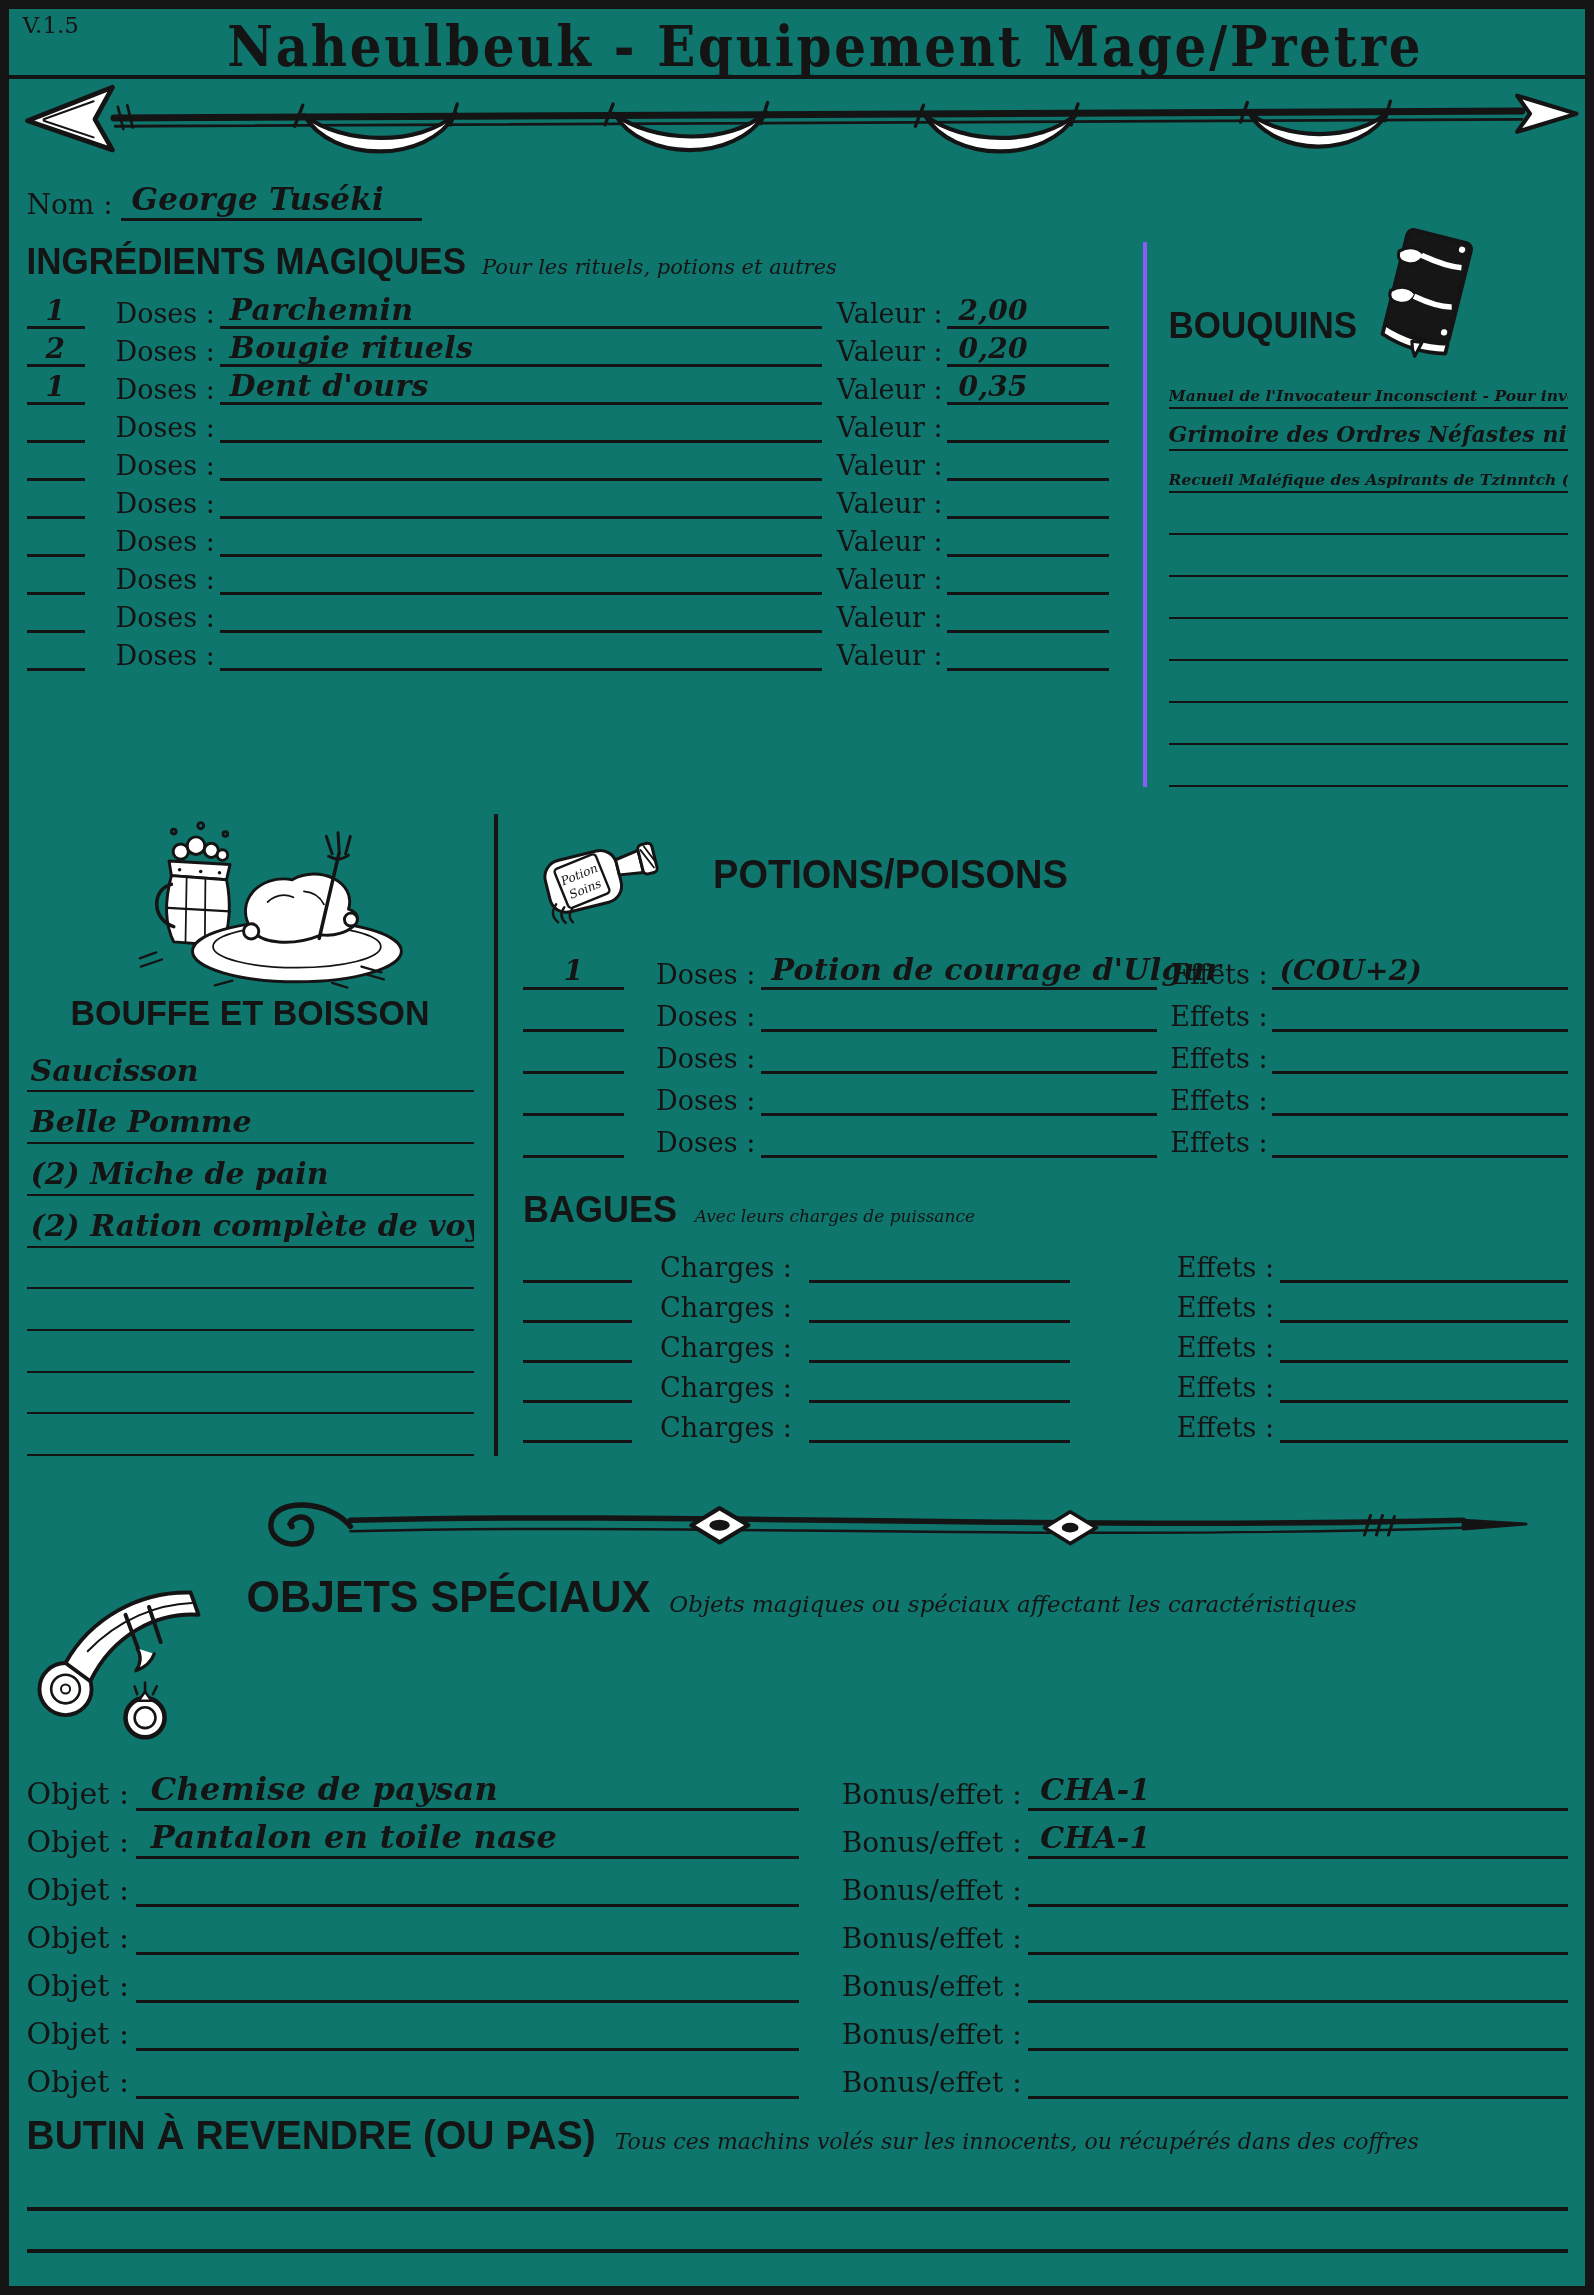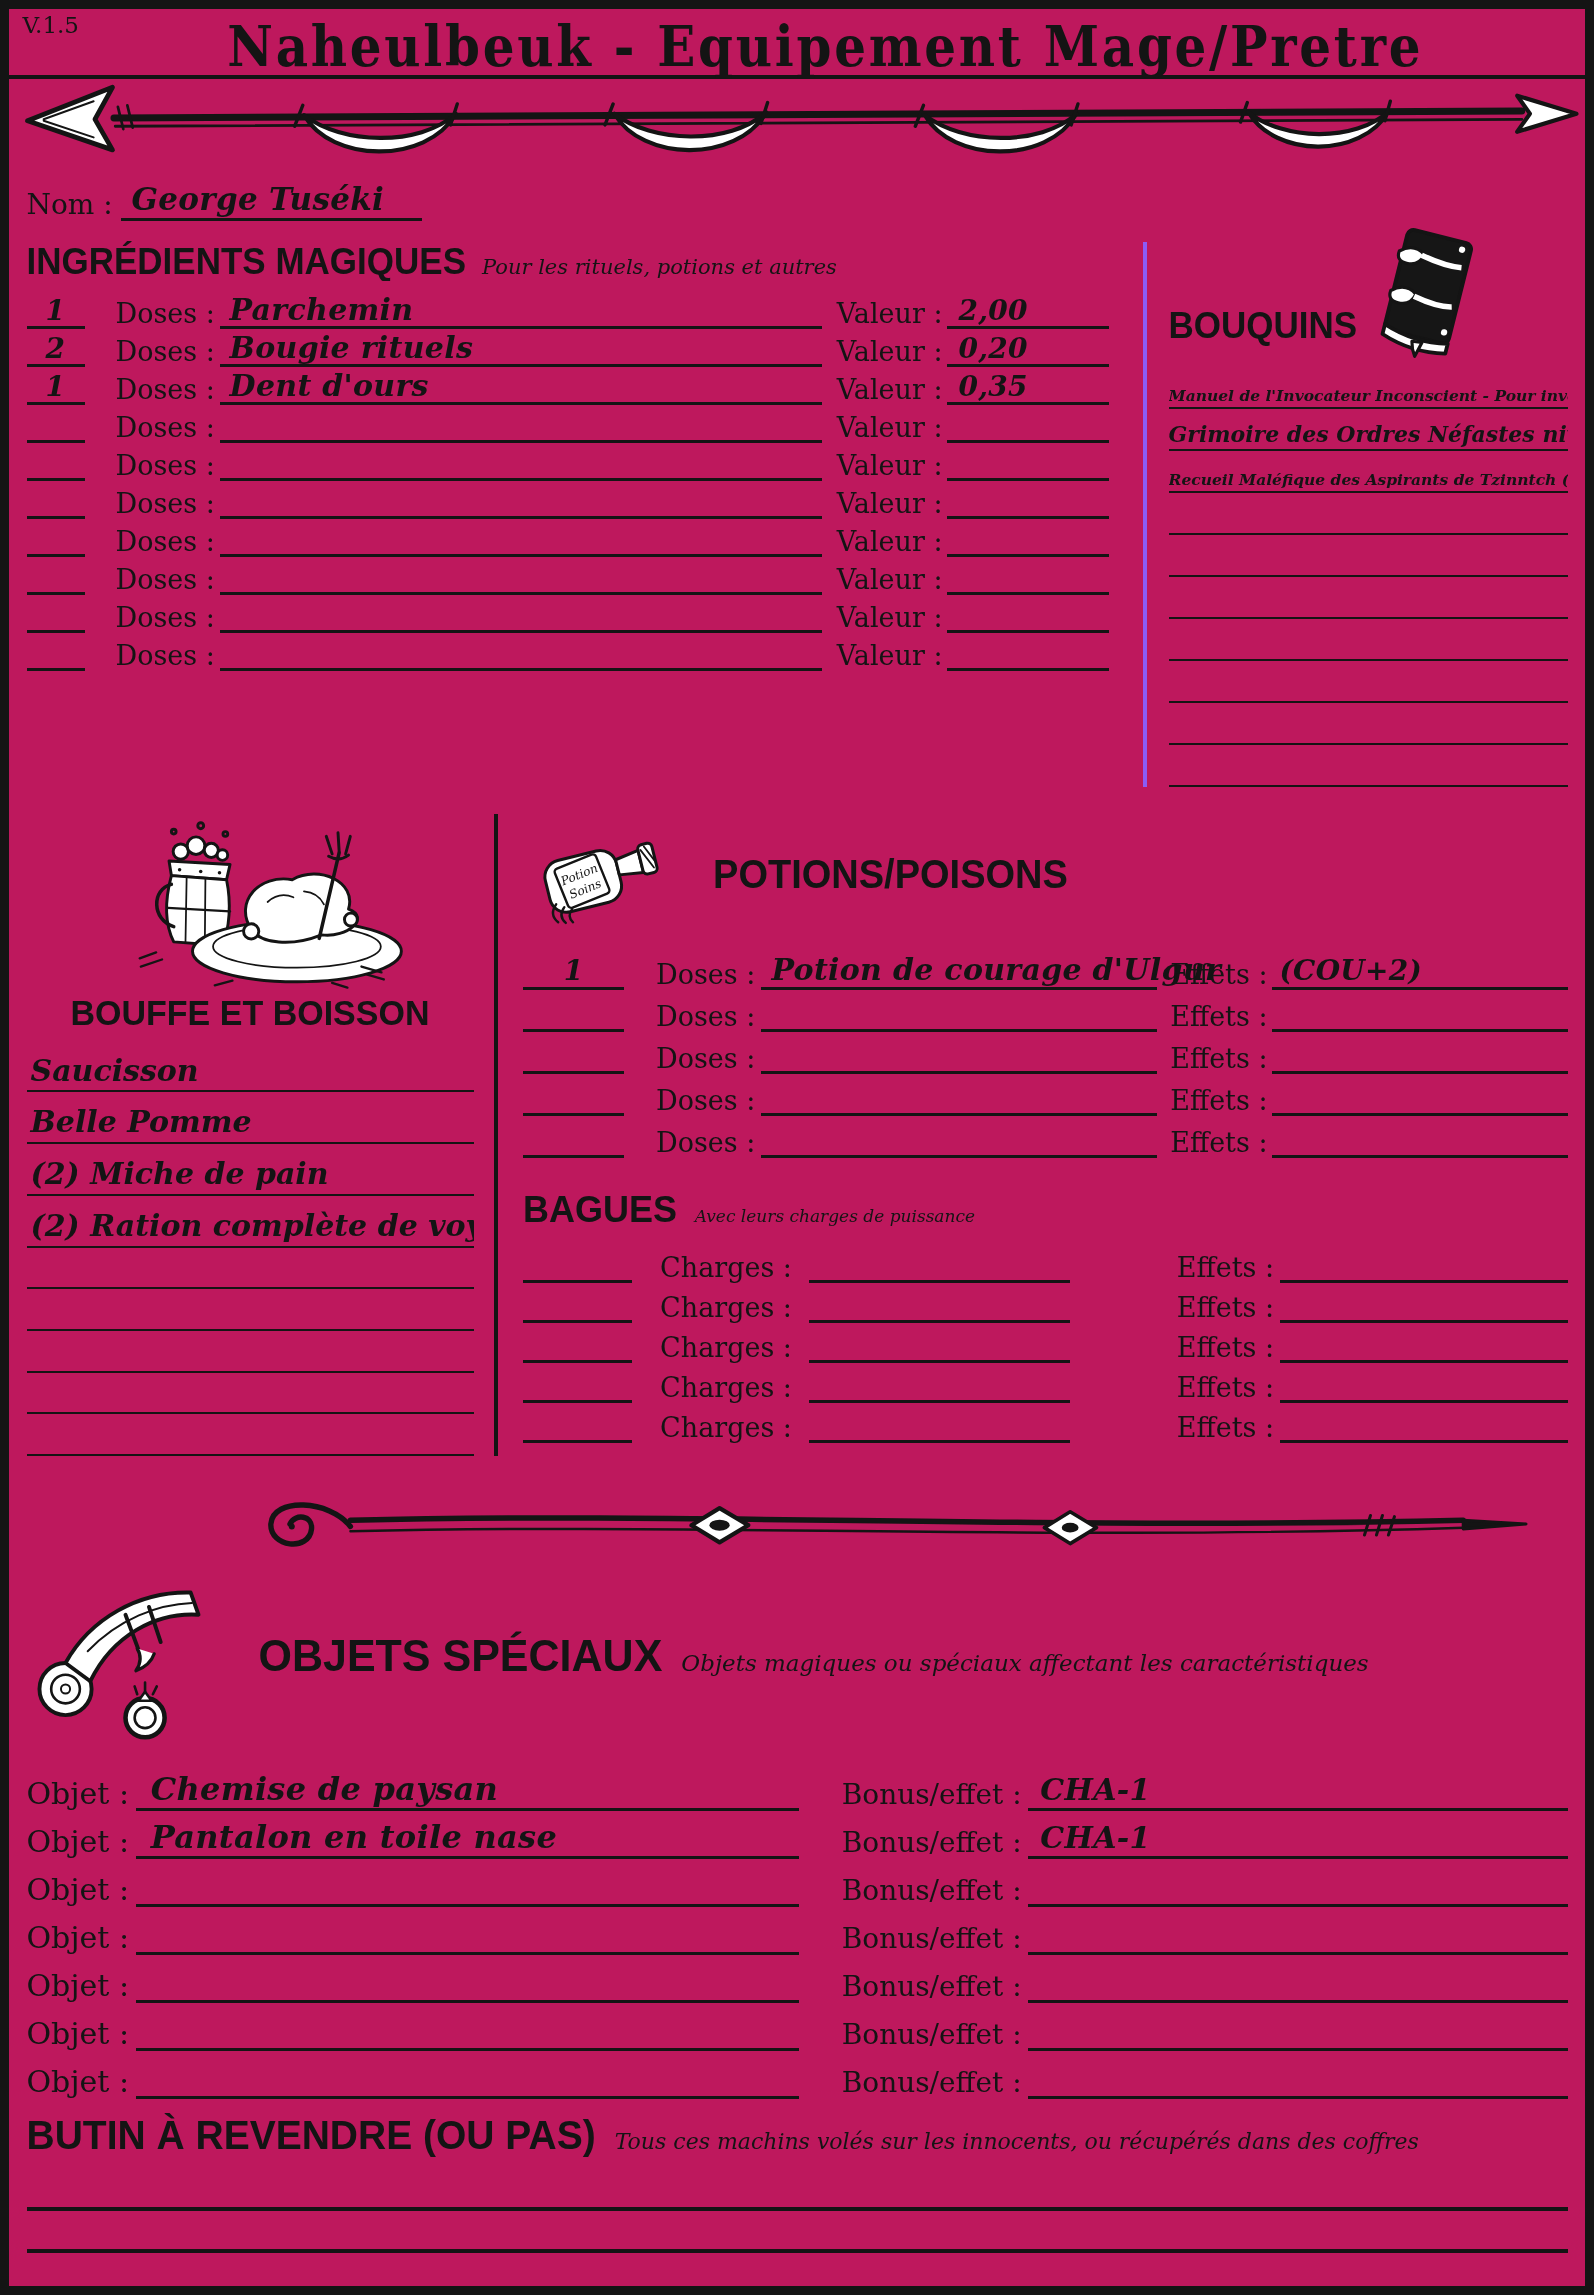--- a/index.html
+++ b/index.html
@@ -1,18 +1,18 @@
 <!DOCTYPE html>
 <html style="font-size:10.8px"><head>
 <meta charset="utf-8">
 <style>
   html,body { margin:0; padding:0; background:#777; }
   .page {
     position:relative; width:1594px; height:2295px; box-sizing:border-box;
-    margin:0 auto; background:#be185d; border:9.4px solid #141414; overflow:hidden;
+    margin:0 auto; background:#0f766e; border:9.4px solid #141414; overflow:hidden;
     color:#141414; font-family:"DejaVu Serif","Liberation Serif",serif;
   }
   
   .h2 { font-family:"Liberation Sans","DejaVu Sans",sans-serif; font-weight:900;
         margin:0; letter-spacing:0px; transform:scaleY(1.05); transform-origin:left bottom; white-space:nowrap; }
   .sub { font-family:"DejaVu Serif",serif; font-style:italic; white-space:nowrap; }
   .lbl { font-family:"DejaVu Serif",serif; white-space:nowrap; line-height:1; padding-bottom:2px; }
   .hand { font-family:"DejaVu Serif",serif; font-style:italic; font-weight:700; letter-spacing:0.3px;
           line-height:1; white-space:nowrap; overflow:visible; }
   .blank { border-bottom:3.4px solid #141414; }
@@ -80,21 +80,21 @@
   .bg-head .sub { font-size:17px; }
   .bg-rows { margin-top:12px; }
   .bg-rows .row { display:flex; align-items:flex-end; height:40px; }
   .bg-qty { width:109px; }
   .bg-clbl { font-size:27px; margin-left:28px; margin-right:17px; }
   .bg-ch { width:261px; }
   .bg-elbl { font-size:27px; margin-left:auto; margin-right:5.4px; }
   .bg-eff { width:288px; }
   
   .section-obj { margin-top:5.4px; padding:0 17.5px; }
-  .obj-head { display:flex; align-items:center; gap:35px; }
+  .obj-head { display:flex; align-items:flex-start; gap:23px; }
   .scroll-icon svg { width:197px; height:176px; }
   .obj-titles { display:flex; align-items:baseline; gap:19px; padding-bottom:12px; }
   .obj-titles .h2 { font-size:43px; }
   .obj-titles .sub { font-size:23px; }
   .obj-rows { margin-top:10.8px; }
   .obj-rows .row { display:flex; align-items:flex-end; height:48px; }
   .obj-lbl { font-size:30px; margin-right:6.7px; }
   .obj-name { width:648px; font-size:32px; padding:0 0 2.7px 15px; }
   .obj-blbl { font-size:28px; margin-left:43px; margin-right:6.7px; }
   .obj-bonus { flex:1; font-size:30px; padding:0 0 2.7px 12px; min-width:0; }

